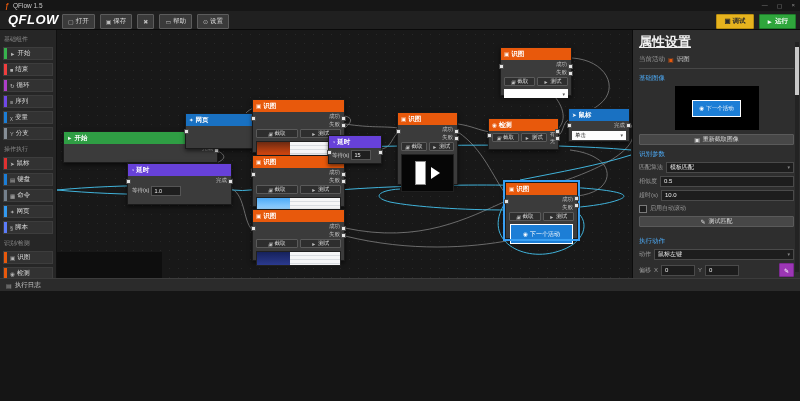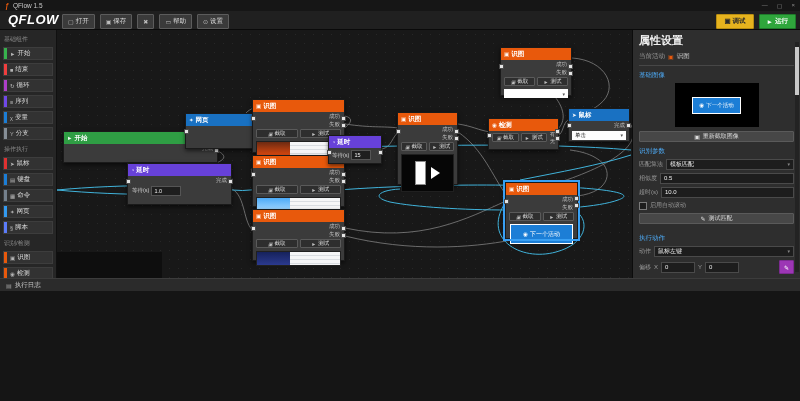--- a/index.html
+++ b/index.html
@@ -72,21 +72,21 @@
     align-items:center;justify-content:space-between;padding:0 3px;cursor:pointer;}
   .ndrop .car{color:#555;font-size:5px;}
   .p{position:absolute;width:3px;height:3px;background:#e3e3e3;border:1px solid #4b4b4b;z-index:3;}
   .rowsplit{display:flex;}
   .rowsplit .btnrow{flex:1;}
   .minouts{display:flex;flex-direction:column;justify-content:center;gap:1px;padding:0 3px 0 0;
     font-size:5px;color:#bdbdbd;text-align:right;}
   
   .prop{position:absolute;left:632px;top:30px;width:168px;height:248px;background:#2e2e2e;
     border-left:1px solid #0c0c0c;box-sizing:border-box;padding:3px 6px;color:#cccccc;}
-  .prop h1{margin:0 0 4px;font-size:11px;color:#f0f0f0;font-weight:700;}
+  .prop h1{margin:0 0 4px;font-size:13px;color:#f0f0f0;font-weight:700;text-decoration:underline;}
   .cur{display:flex;align-items:center;gap:3px;font-size:6.5px;border-bottom:1px solid #474747;
     padding-bottom:4px;margin-bottom:4px;}
   .cur .lab{color:#9a9a9a;}
   .cur .ni{color:#e8590c;font-size:6px;}
   .sech{color:#4dabf7;font-size:6.5px;margin:5px 0 3px;}
   .preview{width:84px;height:44px;background:#000;margin:2px auto 4px;display:flex;align-items:center;
     justify-content:center;}
   .pbtn{background:#1c7ed6;border:1px solid #ffffff;color:#fff;font-size:5.5px;display:flex;
     align-items:center;gap:2px;padding:4px 6px;}
   .wbtn{width:100%;height:11px;background:#474747;border:1px solid #5a5a5a;color:#dddddd;

